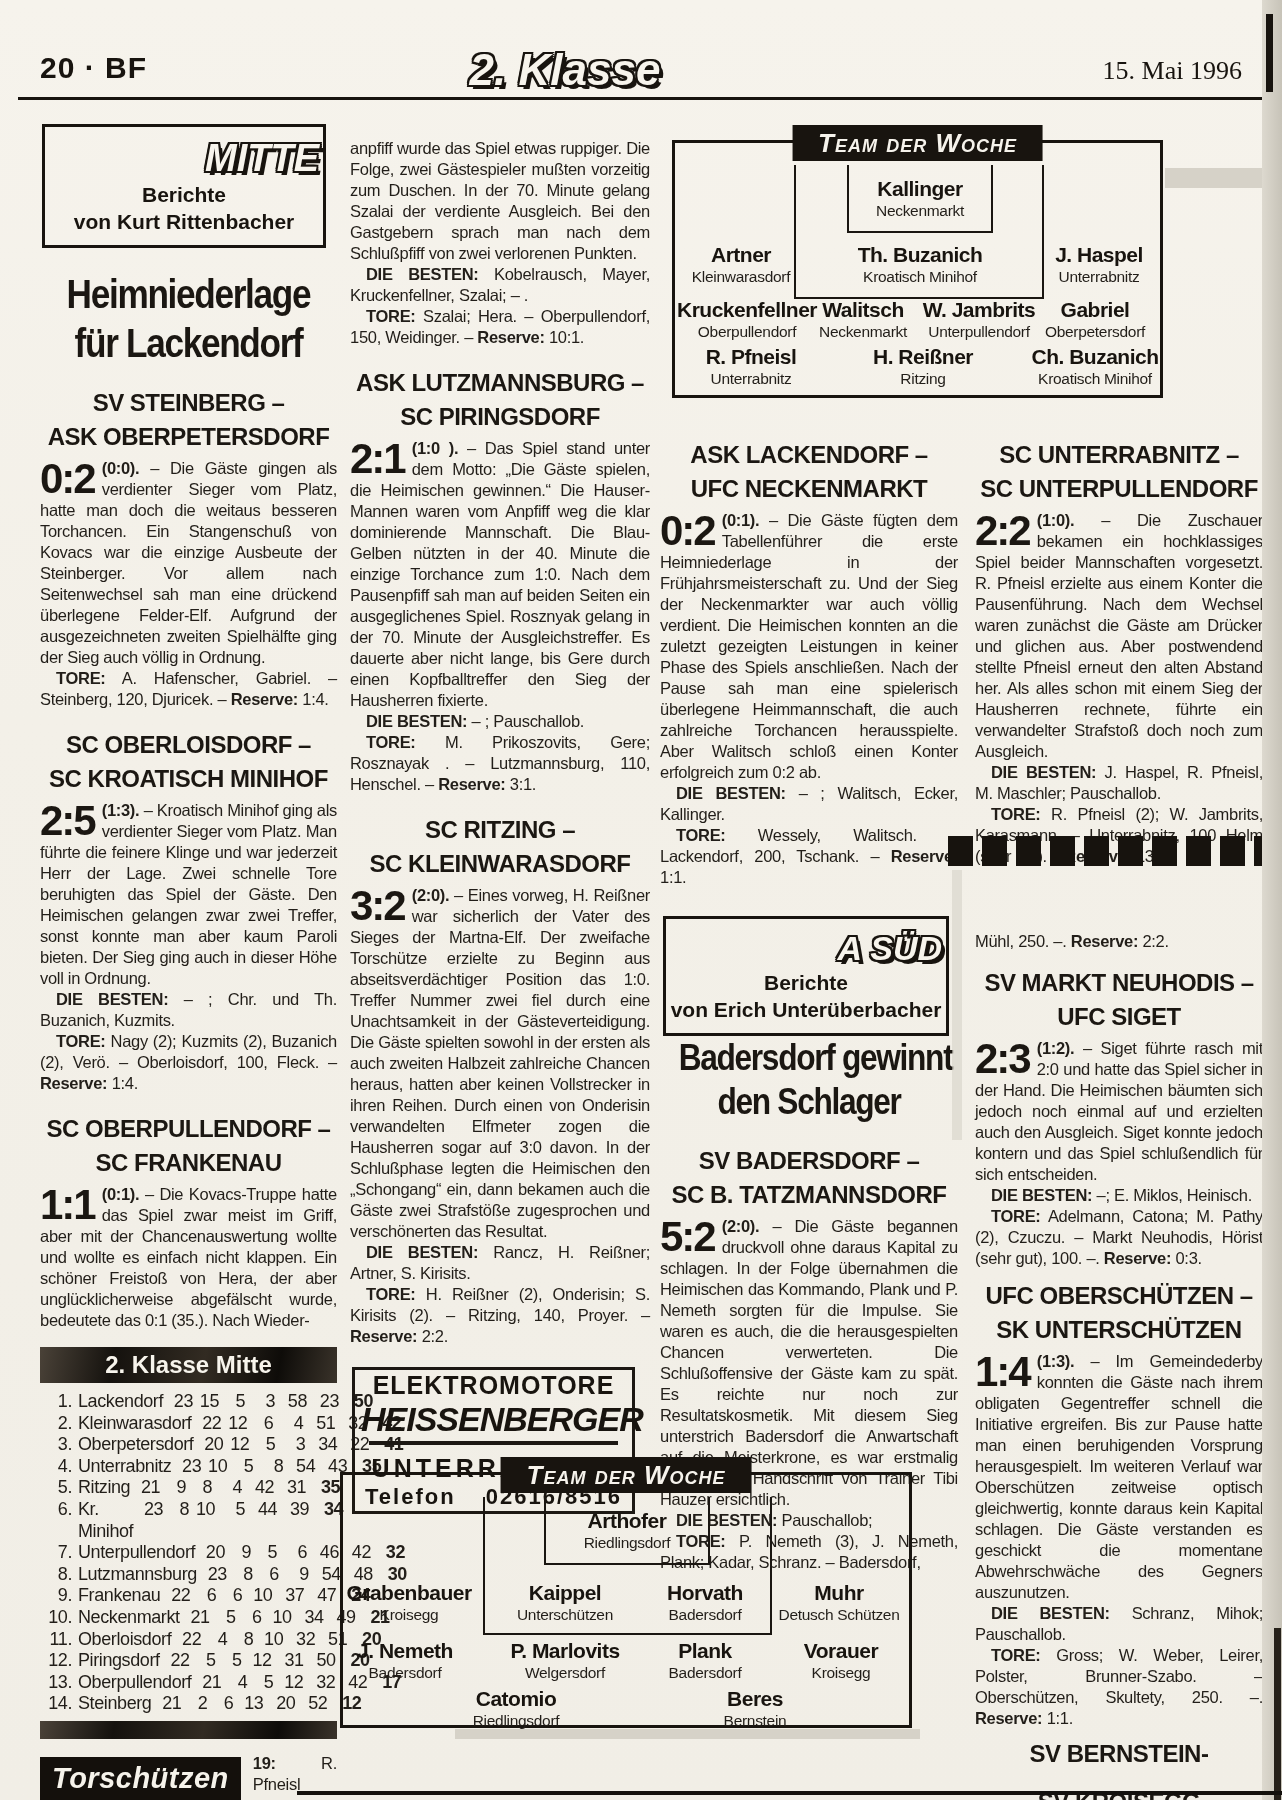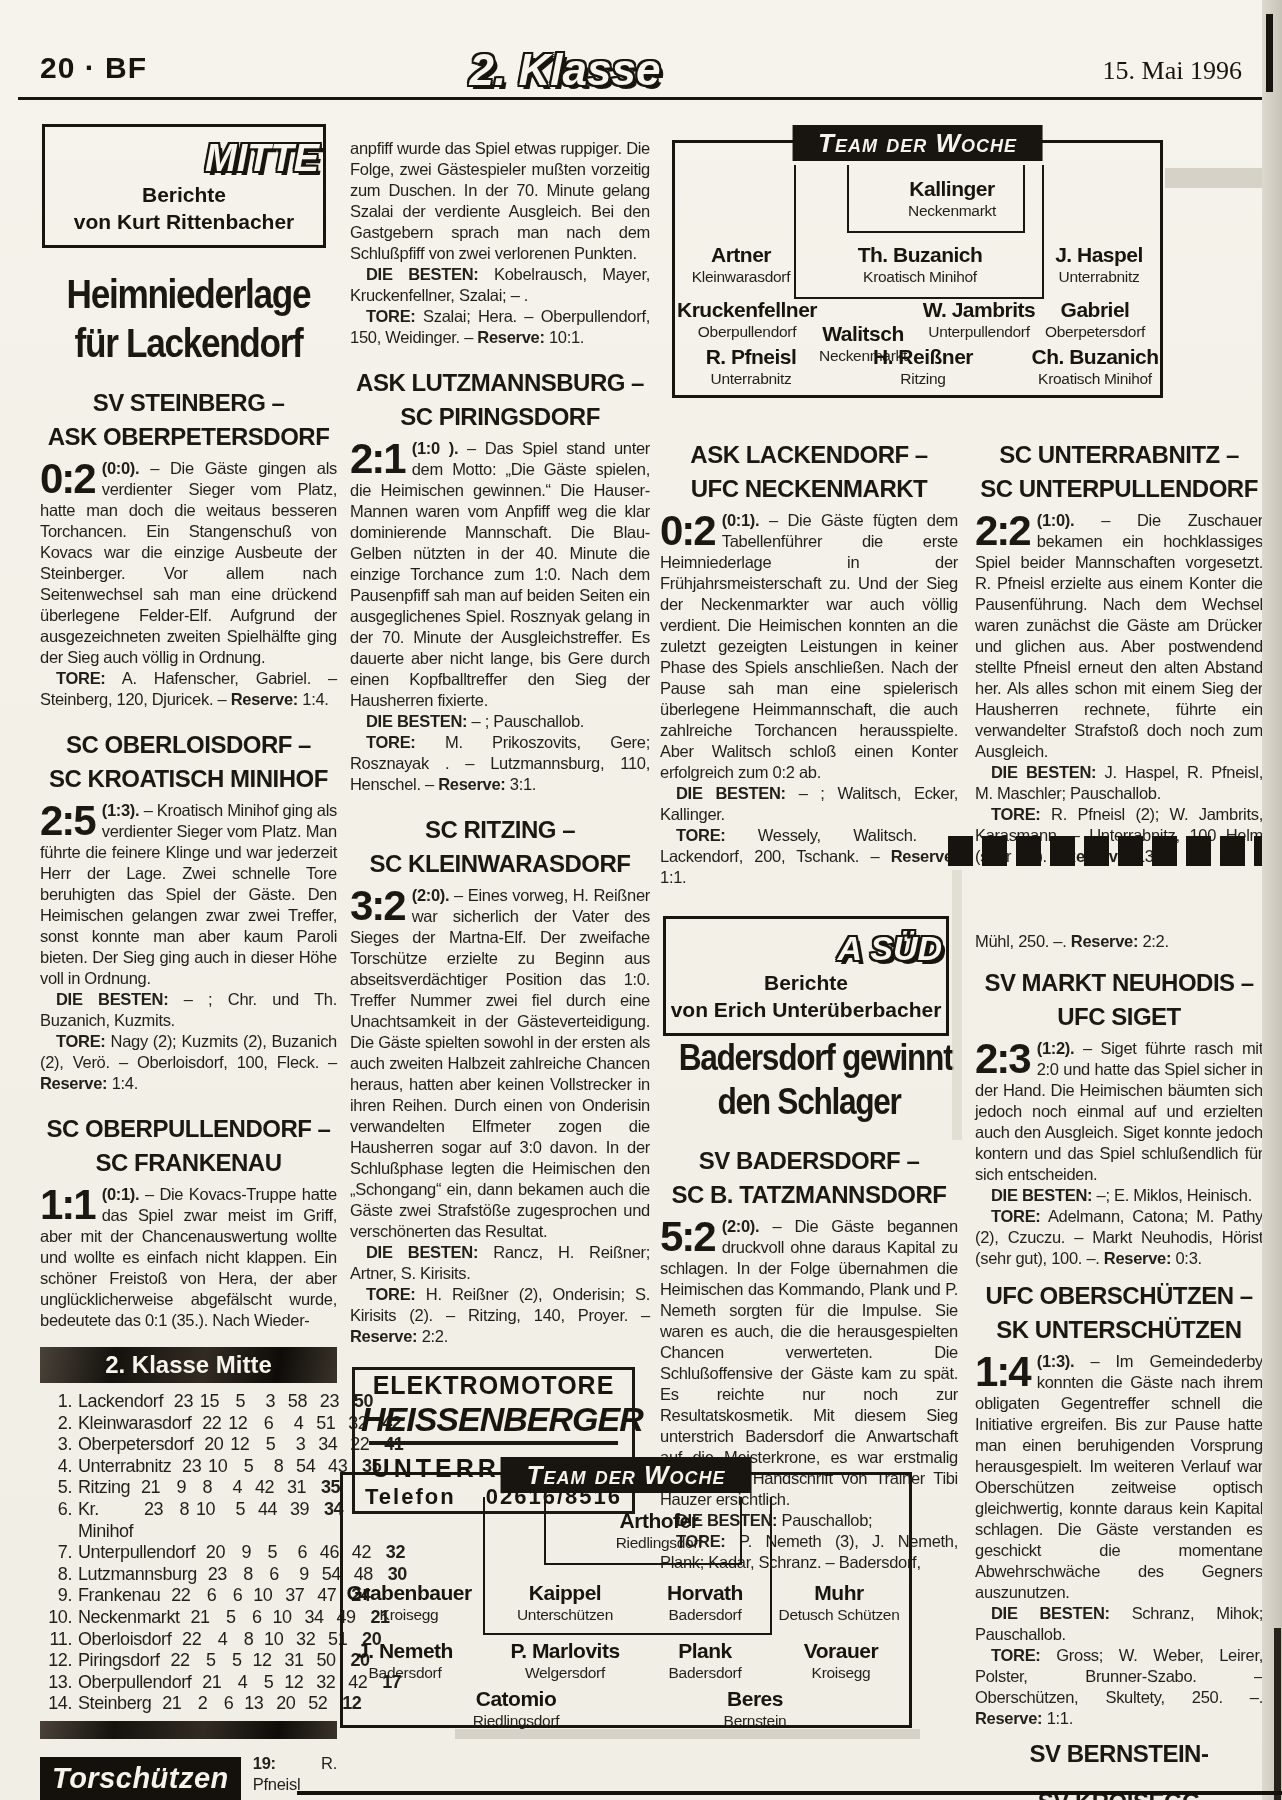--- a/index.html
+++ b/index.html
@@ -56,21 +56,21 @@
   .ad3{font:bold 25px/30px "Liberation Sans",sans-serif;letter-spacing:4px;color:#18140f;}
   .ad4{display:flex;justify-content:space-between;font:bold 22px/28px "Liberation Sans",sans-serif;
        letter-spacing:2px;color:#18140f;padding:0 4px;text-align:center;}
   
   .tdw{position:absolute;border:3px solid #18140f;}
   .tdw-title{position:absolute;left:50%;top:-18px;transform:translateX(-50%);
              background:#18140f;color:#f6f3ec;font:bold italic 26px/32px "Liberation Sans",sans-serif;
              font-variant:small-caps;padding:2px 26px;white-space:nowrap;letter-spacing:1px;}
   .pbox{position:absolute;border:2px solid #1a1611;border-top:none;}
   .gbox{position:absolute;border:2px solid #1a1611;border-top:none;display:flex;flex-direction:column;
-        justify-content:center;align-items:center;padding-left:32px;}
+        justify-content:center;align-items:center;}
   .pl{position:absolute;transform:translateX(-50%);text-align:center;width:190px;}
   .pl-n{font:bold 21px/24px "Liberation Sans",sans-serif;color:#18140f;letter-spacing:-0.5px;}
   .pl-c{font:15.5px/19px "Liberation Sans",sans-serif;color:#221e19;letter-spacing:-0.3px;}
   
   .film{background:repeating-linear-gradient(90deg,#17130e 0 25px,rgba(0,0,0,0) 25px 34px);}
   
   .grey{background:#d6d2c8;}
 </style>
 </head>
 <body>
@@ -422,21 +422,21 @@
         <div class="pl-c">Kroatisch Minihof</div>
       </div>
     <div class="pl" style="left:424px;top:100px;">
         <div class="pl-n">J. Haspel</div>
         <div class="pl-c">Unterrabnitz</div>
       </div>
     <div class="pl" style="left:72px;top:155px;">
         <div class="pl-n">Kruckenfellner</div>
         <div class="pl-c">Oberpullendorf</div>
       </div>
-    <div class="pl" style="left:188px;top:155px;margin-top:24px;">
+    <div class="pl" style="left:188px;top:155px;">
         <div class="pl-n">Walitsch</div>
         <div class="pl-c">Neckenmarkt</div>
       </div>
     <div class="pl" style="left:304px;top:155px;">
         <div class="pl-n">W. Jambrits</div>
         <div class="pl-c">Unterpullendorf</div>
       </div>
     <div class="pl" style="left:420px;top:155px;">
         <div class="pl-n">Gabriel</div>
         <div class="pl-c">Oberpetersdorf</div>

